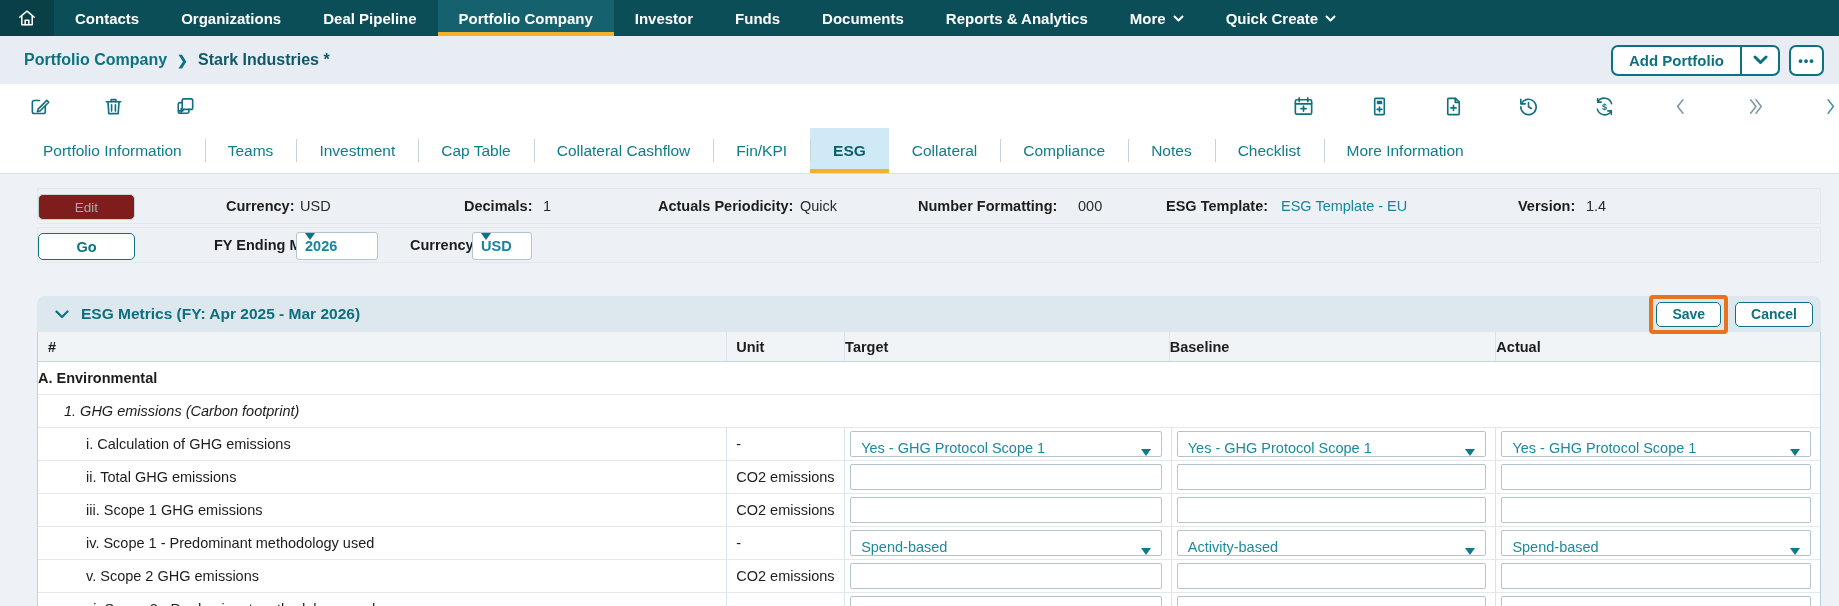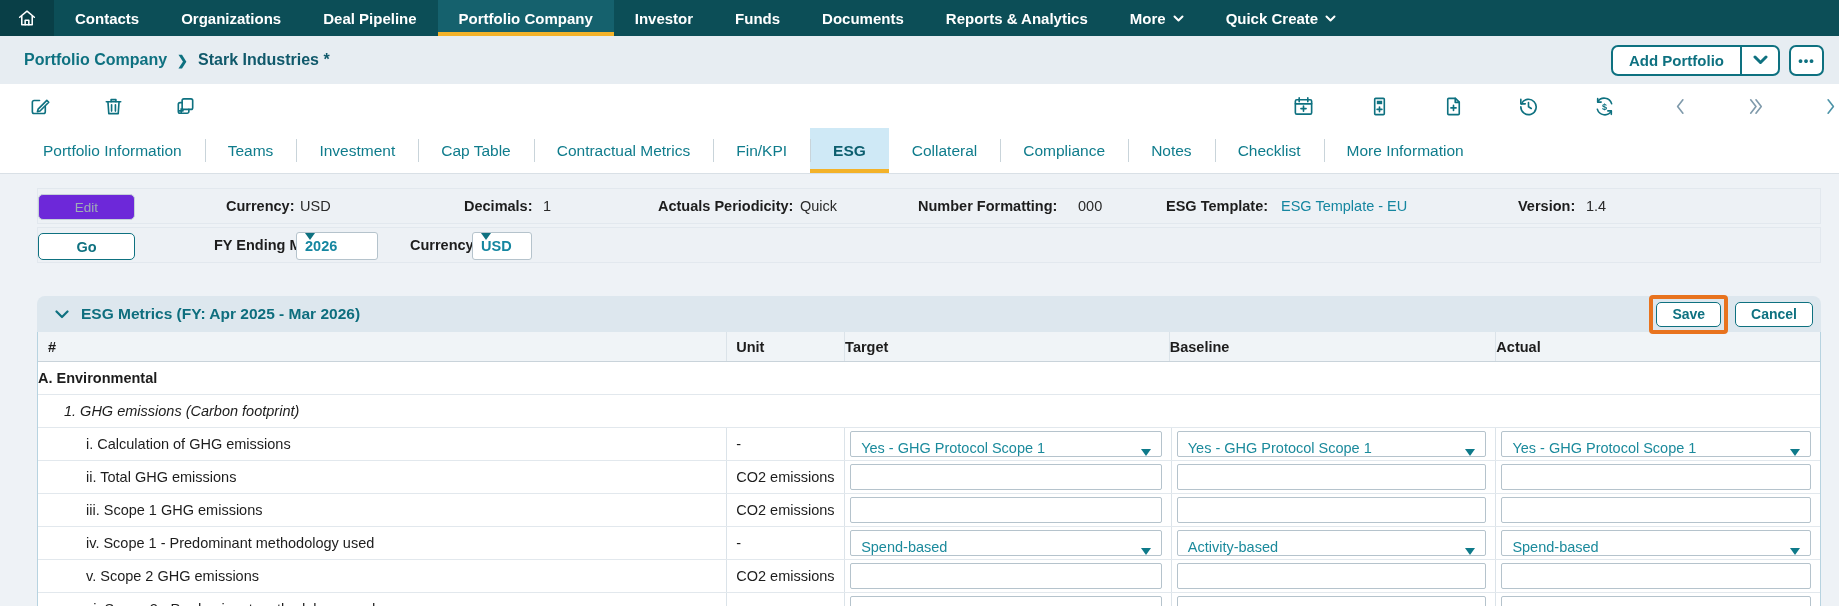--- a/index.html
+++ b/index.html
@@ -40,21 +40,21 @@
 
   
   .content { padding:14px 18px 0 37px; }
 
   .setup-card .bar { position:relative; height:36px; background:#edf1f5; border:1px solid #e2e8ee; }
   .setup-card .bar + .bar { margin-top:3px; }
   .bar span { position:absolute; top:0; line-height:34px; font-size:14.5px; white-space:nowrap; }
   .bar .b { font-weight:700; color:#1d1d1d; }
   .bar .v { color:#2a2a2a; }
   .bar .v.link { color:#1586a0; cursor:pointer; }
-  .btn-edit { position:absolute; top:5px; height:26px; width:97px; background:#6d28d9; border:1px solid #c6d1d8; border-radius:5px; color:#9fadb6; font-size:13.5px; text-align:center; cursor:default; }
+  .btn-edit { position:absolute; top:5px; height:26px; width:97px; background:#7f1d1d; border:1px solid #c6d1d8; border-radius:5px; color:#9fadb6; font-size:13.5px; text-align:center; cursor:default; }
   .sel-box { position:absolute; top:4px; height:28px; background:#fff; border:1px solid #b5c3cc; border-radius:3px; display:flex; align-items:center; justify-content:space-between; padding:0 8px; cursor:pointer; }
   .sel-box .stxt { position:static; line-height:normal; color:#1586a0; font-size:14.5px; font-weight:700; }
   .caret { width:0; height:0; border-left:5px solid transparent; border-right:5px solid transparent; border-top:7px solid #0e7180; }
   .btn-go { position:absolute; top:5px; height:27px; width:97px; background:#fff; border:1.5px solid #0e7180; border-radius:5px; color:#0e7180; font-weight:700; font-size:14.5px; text-align:center; cursor:pointer; }
 
   
   .metrics-card { margin-top:33px; }
   .metrics-header { height:36px; background:#dde7ee; border-radius:8px 8px 0 0; display:flex; align-items:center; padding:0 6px 0 18px; }
   .metrics-title { margin-left:12px; color:#0e6e7e; font-size:15.5px; font-weight:700; }
   .mh-spacer { flex:1; }
@@ -240,21 +240,21 @@
     <div class="tab">
       <span>Teams</span>
     </div>
     <div class="tab">
       <span>Investment</span>
     </div>
     <div class="tab">
       <span>Cap Table</span>
     </div>
     <div class="tab">
-      <span>Contractual Metrics</span>
+      <span>Collateral Cashflow</span>
     </div>
     <div class="tab">
       <span>Fin/KPI</span>
     </div>
     <div class="tab active">
       <span>ESG</span>
     </div>
     <div class="tab">
       <span>Collateral</span>
     </div>

